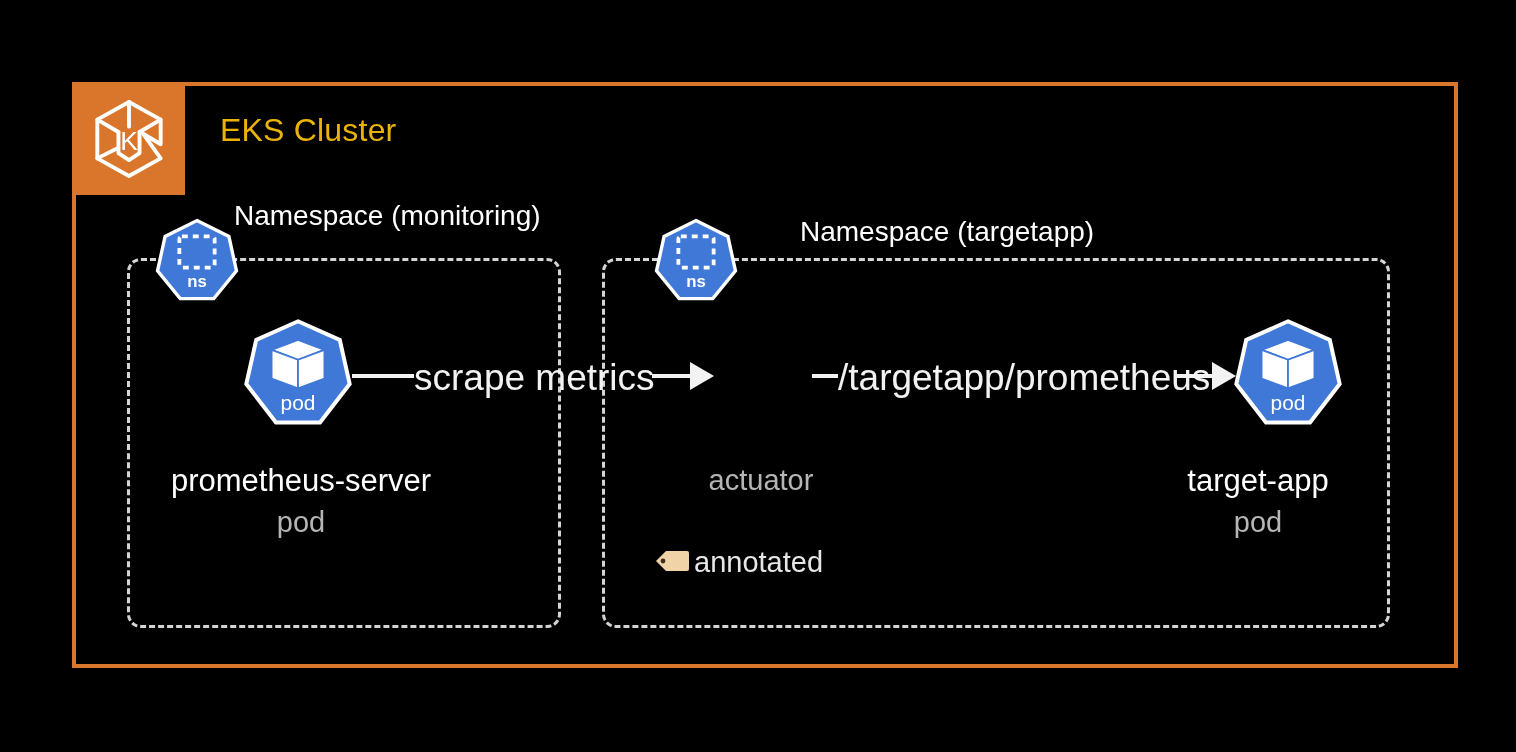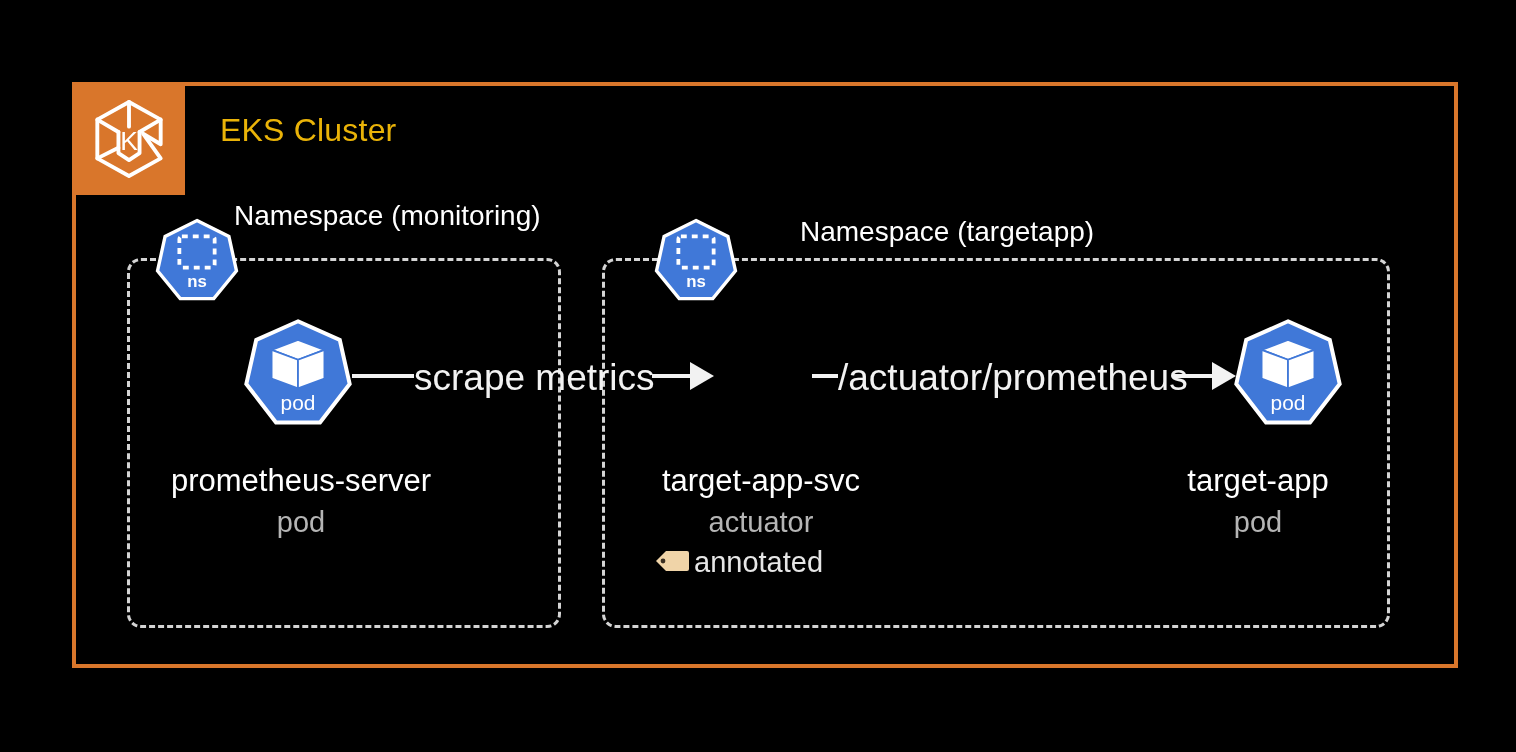--- a/index.html
+++ b/index.html
@@ -211,29 +211,28 @@
     <line x1="300" y1="24" x2="338" y2="24" stroke="#f2f2f2" stroke-width="4"></line>
     <polygon points="338,10 362,24 338,38" fill="#f2f2f2"></polygon>
   </svg>
   <div class="conn-label" id="label-scrape">scrape metrics</div>
 
   <svg class="connector" id="conn-actuator" viewBox="0 0 424 48">
     <line x1="0" y1="24" x2="26" y2="24" stroke="#f2f2f2" stroke-width="4"></line>
     <line x1="362" y1="24" x2="400" y2="24" stroke="#f2f2f2" stroke-width="4"></line>
     <polygon points="400,10 424,24 400,38" fill="#f2f2f2"></polygon>
   </svg>
-  <div class="conn-label" id="label-actuator">/actuator/prometheus</div>
+  <div class="conn-label" id="label-actuator">/targetapp/prometheus</div>
 
   <div class="caption" id="caption-prometheus">
     <span class="cap-name">prometheus-server</span>
     <span class="cap-kind">pod</span>
   </div>
 
   <div class="caption" id="caption-targetappsvc">
-    <span class="cap-name">target-app-svc</span>
     <span class="cap-kind">actuator</span>
   </div>
 
   <div class="caption" id="caption-targetapp">
     <span class="cap-name">target-app</span>
     <span class="cap-kind">pod</span>
   </div>
 
   <div class="annot-row">
     <span>

